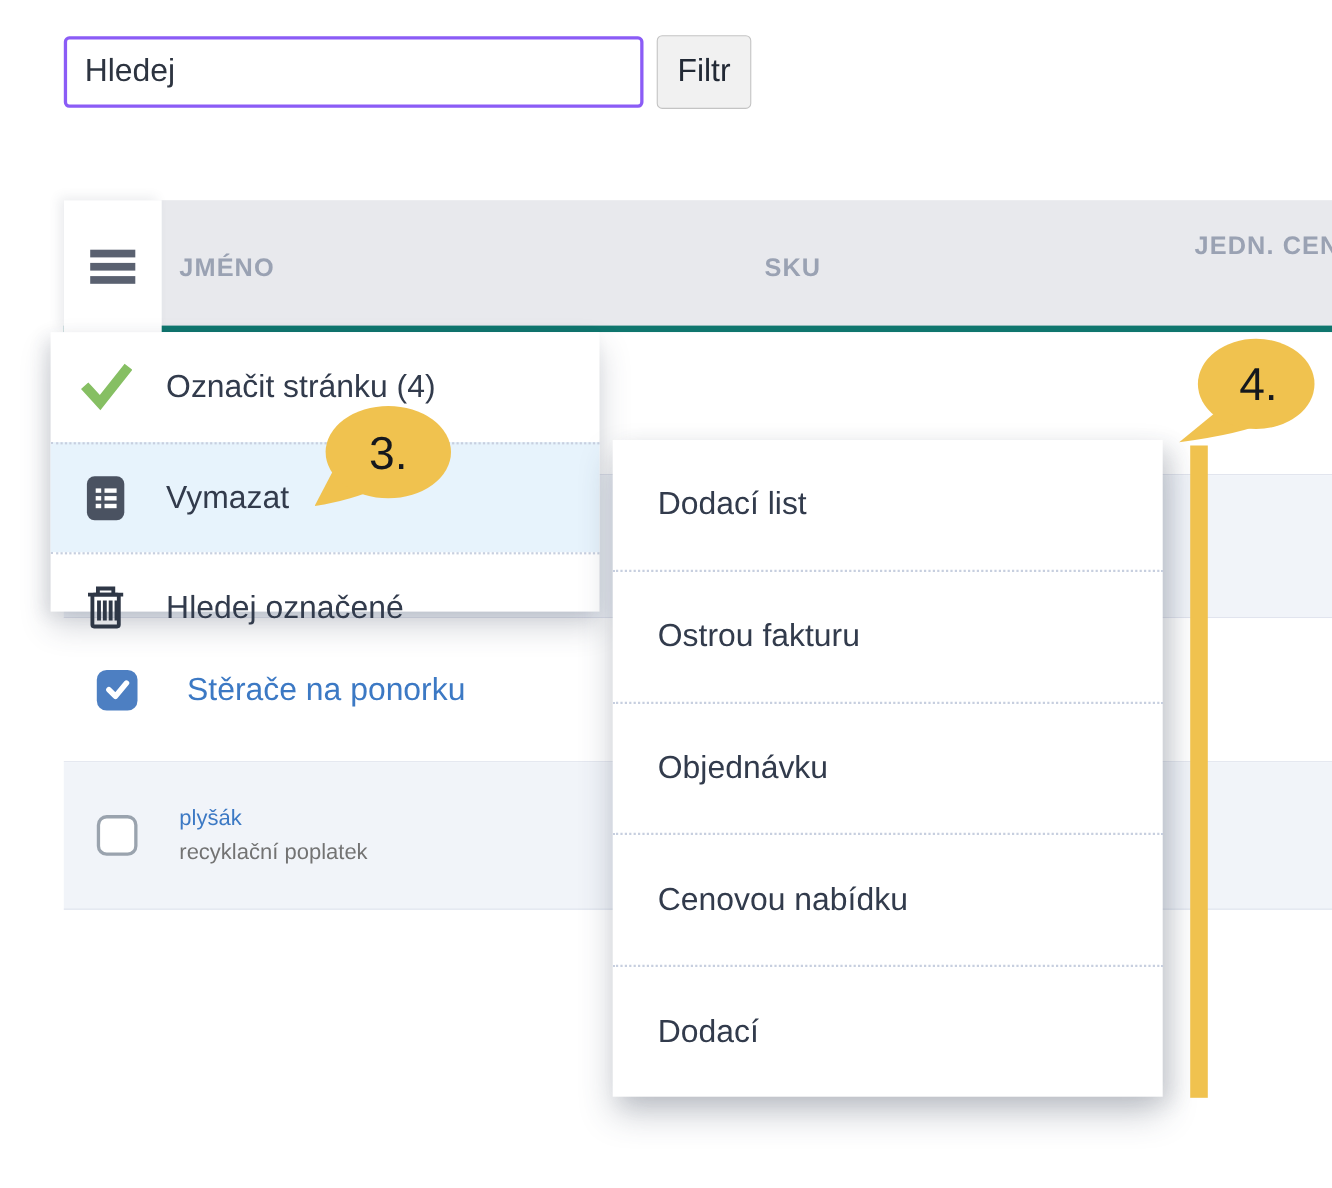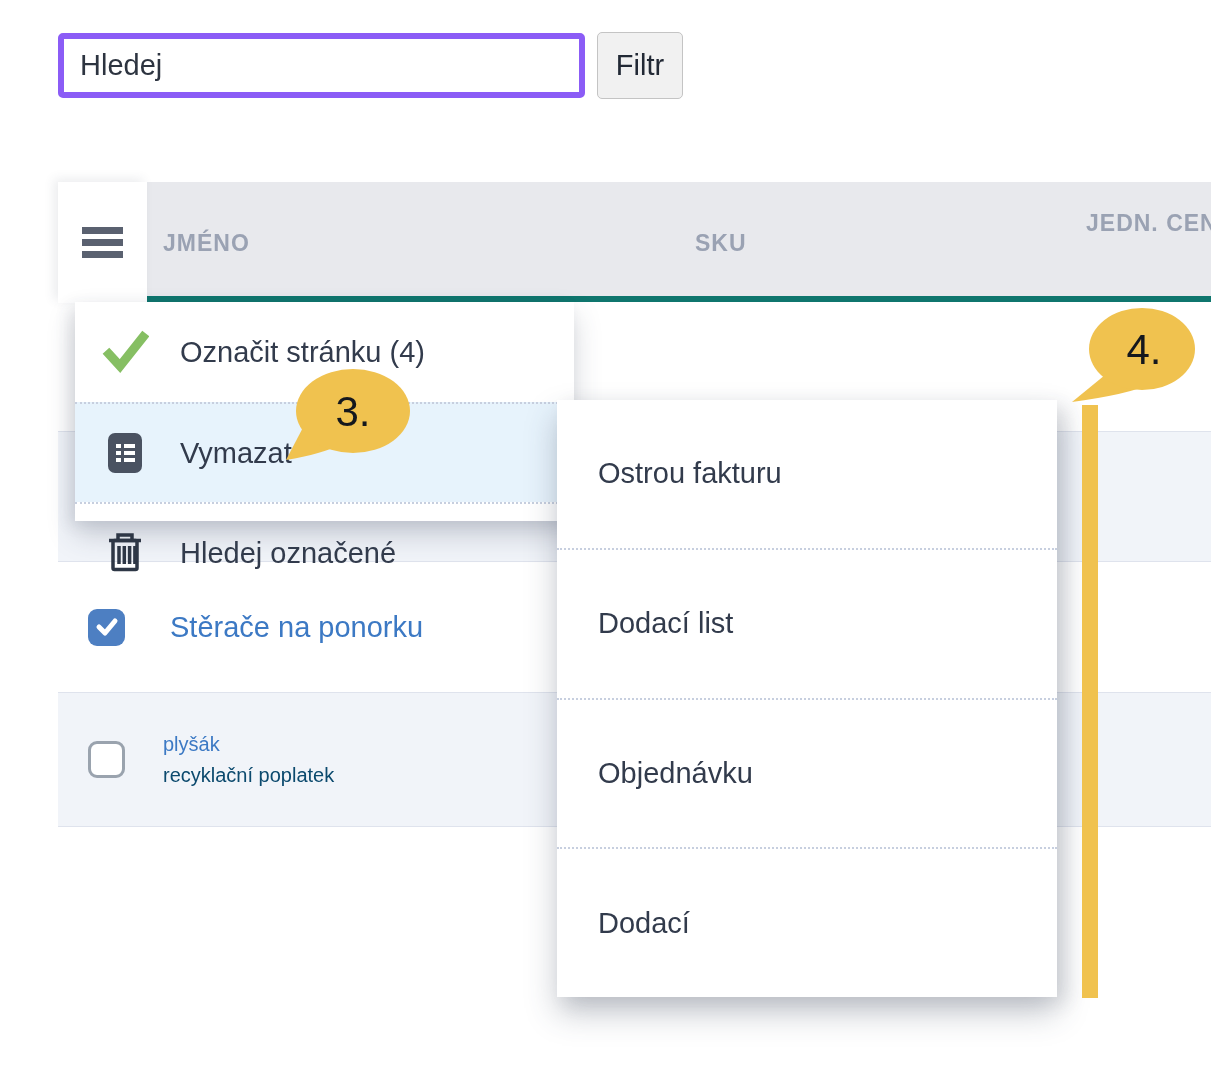--- a/index.html
+++ b/index.html
@@ -5,21 +5,21 @@
   :root{
     --accent:#f0c24f; --highlight:#e7f3fc; --link:#3c79c4; --checkbox:#4d7fc2;
     --check-green:#86bf63; --header-bg:#e8e9ed; --header-text:#9aa2b3;
     --text-dark:#323b4c; --row-tint:#f1f4f9; --row-border:#dfe3ed; --dot:#c7cfdf;
   }
   *{box-sizing:border-box;margin:0;padding:0;}
   html,body{width:1211px;height:1080px;overflow:hidden;background:#fff;
     font-family:"Liberation Sans","DejaVu Sans",sans-serif;color:var(--text-dark);}
   
   .search{position:absolute;left:58px;top:33px;width:527px;height:65px;
-    border:6px solid #8b5cf6;border-radius:5px;font-size:29px;padding:0 16px;
+    border:3px solid #8b5cf6;border-radius:5px;font-size:29px;padding:0 16px;
     color:#2d3440;font-family:inherit;outline:none;}
   .filter-btn{position:absolute;left:597px;top:32px;width:86px;height:67px;
     background:#f1f1f1;border:1px solid #c4c4c4;border-radius:5px;font-size:29px;
     color:#222935;font-family:inherit;cursor:pointer;}
   
   .table-header{position:absolute;left:58px;top:182px;width:1153px;height:120px;
     background:var(--header-bg);border-bottom:6px solid #0f766e;z-index:1;}
   .col{position:absolute;font-weight:bold;font-size:23px;letter-spacing:1px;
     color:var(--header-text);white-space:nowrap;}
   .col-name{left:105px;top:48px;}
@@ -32,30 +32,30 @@
   .row1{top:302px;height:130px;}
   .row2{top:432px;height:130px;}
   .row3{top:562px;height:131px;}
   .row4{top:693px;height:134px;}
   .checkbox{width:37px;height:37px;border-radius:9px;margin-left:30px;flex:0 0 auto;
     display:flex;align-items:center;justify-content:center;cursor:pointer;}
   .checkbox.checked{background:var(--checkbox);}
   .checkbox.empty{background:#fff;border:3px solid #9aa3ae;}
   .row-link{color:var(--link);font-size:29px;text-decoration:none;margin-left:45px;cursor:pointer;}
   .row-textblock{margin-left:38px;line-height:1.55;font-size:20px;}
-  .row-textblock .sub{color:#0c4a6e;}
+  .row-textblock .sub{color:#737373;}
   .row-textblock a{color:var(--link);text-decoration:none;cursor:pointer;}
   
   .menu-trigger{position:absolute;left:58px;top:182px;width:89px;height:121px;
     background:#fff;z-index:5;display:flex;align-items:center;justify-content:center;
     box-shadow:-4px -3px 10px rgba(60,70,90,.10);cursor:pointer;}
   .hamburger{display:flex;flex-direction:column;gap:5px;}
   .hamburger i{display:block;width:41px;height:7px;background:#5a6170;}
   
-  .dropdown{position:absolute;left:75px;top:302px;width:499px;height:219px;background:#fff;
+  .dropdown{position:absolute;left:46px;top:302px;width:499px;height:254px;background:#fff;
     z-index:5;box-shadow:0 14px 26px rgba(55,65,85,.22), -6px 4px 14px rgba(55,65,85,.10);}
   .dd-item{height:100px;display:flex;align-items:center;cursor:pointer;font-size:29px;}
   .dd-item + .dd-item{border-top:2px dotted var(--dot);}
   .dd-item.highlight{background:var(--highlight);}
   .dd-icon{width:48px;margin-left:26px;display:flex;justify-content:center;flex:0 0 auto;}
   .dd-label{margin-left:31px;white-space:nowrap;}
   
   .submenu{position:absolute;left:557px;top:400px;width:500px;height:597px;background:#fff;
     z-index:6;box-shadow:0 16px 30px rgba(55,65,85,.28), 10px 6px 18px rgba(55,65,85,.12);
     display:flex;flex-direction:column;}
@@ -145,23 +145,24 @@
           <line x1="21.3" y1="17" x2="21.3" y2="35"></line>
           <line x1="26.6" y1="17" x2="26.6" y2="35"></line>
           <line x1="31.9" y1="17" x2="31.9" y2="35"></line>
         </svg>
       </span>
       <span class="dd-label">Hledej označené</span>
     </div>
   </div>
 
   <div class="submenu">
+    <div class="sub-item">Dodací list</div>
     <div class="sub-item">Ostrou fakturu</div>
-    <div class="sub-item">Dodací list</div>
     <div class="sub-item">Objednávku</div>
+    <div class="sub-item">Cenovou nabídku</div>
     <div class="sub-item">Dodací</div>
   </div>
 
   <div class="ybar"></div>
 
   <svg class="bubble b3" width="135" height="100" viewBox="0 0 135 100">
     <path d="M28 50 L6 92 Q42 86 62 76 Z" fill="#f0c24f"></path>
     <ellipse cx="73" cy="43" rx="57" ry="42" fill="#f0c24f"></ellipse>
     <text x="73" y="58" text-anchor="middle">3.</text>
   </svg>

